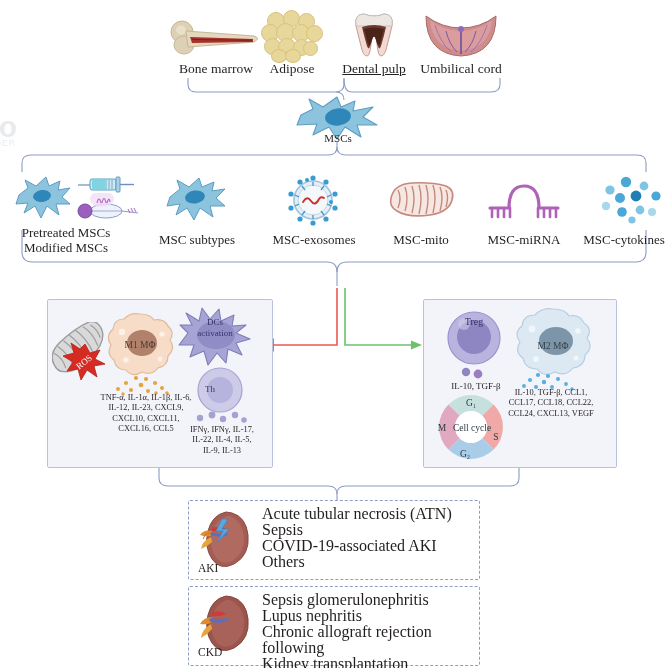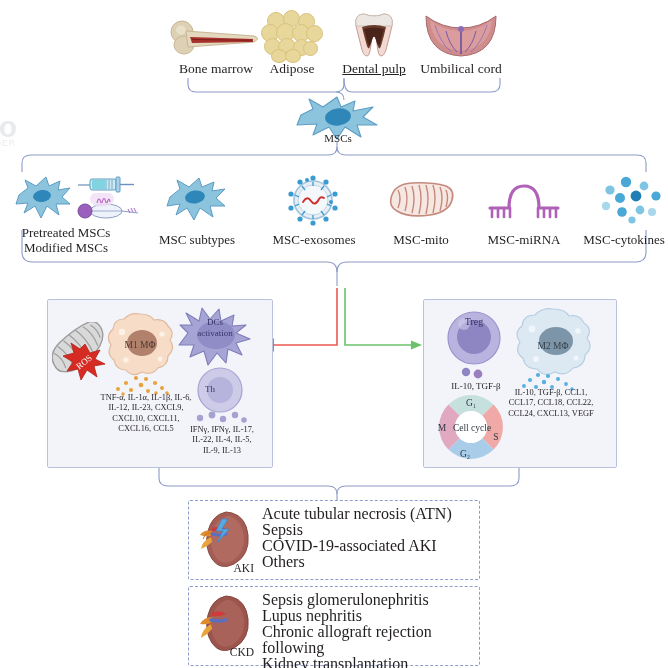--- a/index.html
+++ b/index.html
@@ -37,21 +37,21 @@
   .panel-left{left:47px;top:299px;width:224px;height:167px;}
   .panel-right{left:423px;top:299px;width:192px;height:167px;}
 
   .cyto{font-size:8.4px;line-height:10.4px;text-align:center;color:#231f20;}
 
   .cellcap{position:absolute;font-size:9px;text-align:center;color:#3c3658;}
 
   
   .dbox{position:absolute;border:1.25px dashed #8d9cc8;border-radius:2px;background:#ffffff;}
   .dlist{position:absolute;font-size:16px;line-height:16.1px;color:#231f20;}
-  .dcap{position:absolute;font-size:11.5px;text-align:right;color:#231f20;}
+  .dcap{position:absolute;font-size:11.5px;text-align:left;color:#231f20;}
 </style>
 </head>
 <body>
 
 <div class="stage">
 
   <div class="abs watermark">
     <div class="wm-bio">bio</div>
     <div class="wm-sub">RENDER</div>
   </div>

